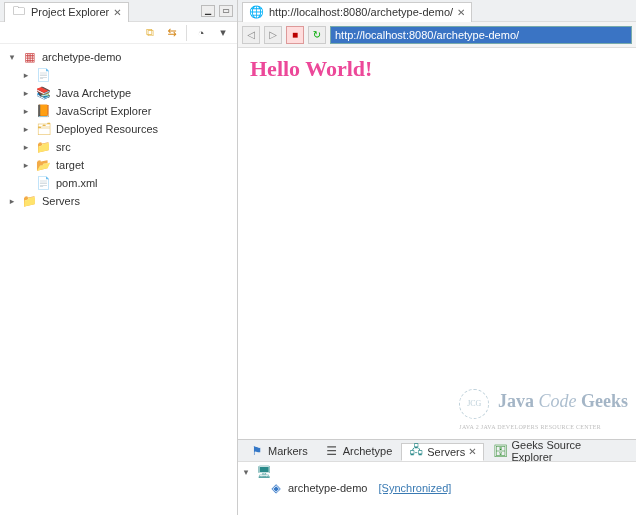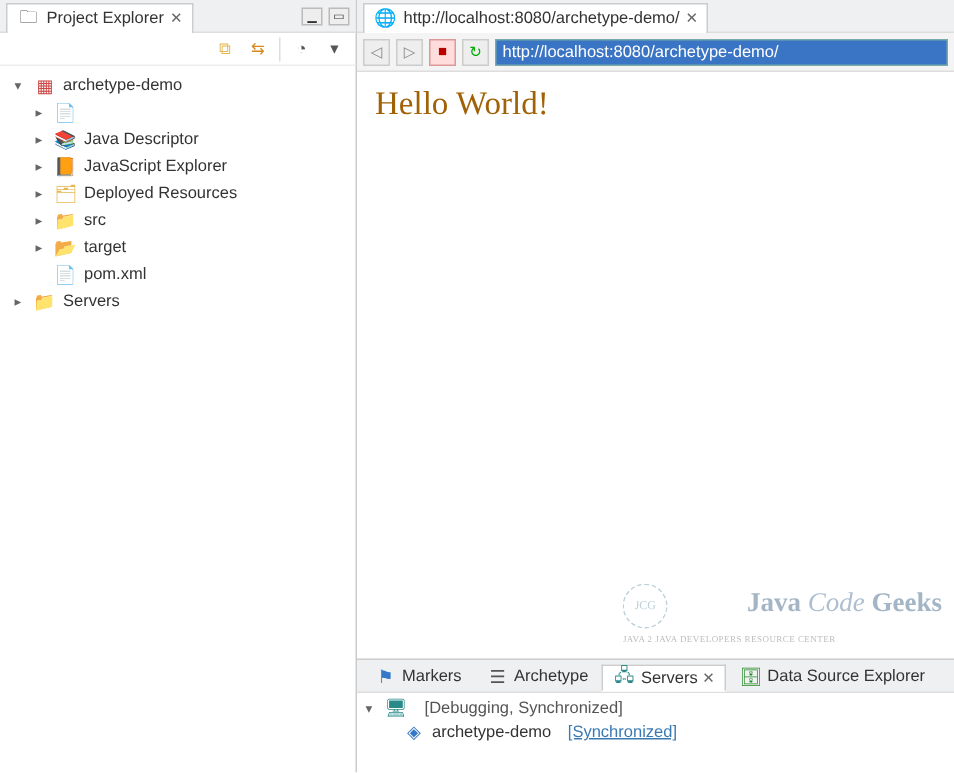--- a/index.html
+++ b/index.html
@@ -29,23 +29,23 @@
 
 
 .browser-nav { height: 26px; display:flex; align-items:center; gap:4px; padding:0 4px; border-bottom:1px solid #ddd; background:#f4f4f4;}
 .nav-btn { width:18px; height:18px; display:inline-flex; align-items:center; justify-content:center; border:1px solid #ccc; background:#eee; font-size:10px; color:#888; cursor:pointer;}
 .nav-btn.stop { color:#b00; border-color:#d99; background:#fdd;}
 .nav-btn.refresh { color:#0a0; }
 .url-input { flex:1; height:18px; border:1px solid #7aa; padding:1px 4px; font-size:11px; background:#3a74c4; color:#fff; }
 .url-input::selection { background:#fff; color:#000; }
 
 .browser-content { flex:1; position:relative; padding:8px 12px; font-family: "Times New Roman", serif; overflow:hidden; }
-.browser-content h1 { font-size:22px; font-weight:normal; color:#a16207; }
+.browser-content h1 { font-size:22px; font-weight:bold; color:#ec4899; }
 .watermark { position:absolute; right:8px; bottom:8px; opacity:0.55; font-family: Georgia, serif; text-align:left; pointer-events:none; }
-.watermark .wm-main { font-size:18px; color:#6a8aa8; font-style:italic;margin-left:44px; }
+.watermark .wm-main { font-size:18px; color:#6a8aa8; font-style:italic; }
 .watermark .wm-main b { color:#5a7a98; font-style:normal;}
 .watermark .wm-sub { font-size:6px; color:#888; letter-spacing:0.3px;}
 .wm-logo { display:inline-block; width:30px; height:30px; border:1px dashed #8ab; border-radius:50%; vertical-align:middle; margin-right:6px; font-size:8px; color:#8ab; text-align:center; line-height:28px;}
 
 
 .bottom-panel { border-top:1px solid #ccc; height:76px; display:flex; flex-direction:column; background:#f9f9f9;}
 .bottom-tabs { height:22px; display:flex; align-items:center; gap:2px; padding:0 4px; border-bottom:1px solid #ddd; background:#eef0f2;}
 .btab { display:inline-flex; align-items:center; gap:3px; padding:2px 6px; height:18px; border:1px solid transparent; cursor:pointer;}
 .btab.active { background:#fff; border:1px solid #ccc; border-bottom-color:#fff; position:relative; top:1px;}
 .bottom-body { flex:1; overflow:auto; padding:2px; background:#fff; }
@@ -92,21 +92,21 @@
         <span class="node-icon c-red">▦</span>
         <span>archetype-demo</span>
       </div>
       <div class="tree-row indent-1">
         <span class="twisty">▸</span>
         <span class="node-icon c-teal">📄</span>
       </div>
       <div class="tree-row indent-1">
         <span class="twisty">▸</span>
         <span class="node-icon c-orange">📚</span>
-        <span>Java Descriptor</span>
+        <span>Java Archetype</span>
       </div>
       <div class="tree-row indent-1">
         <span class="twisty">▸</span>
         <span class="node-icon c-orange">📙</span>
         <span>JavaScript Explorer</span>
       </div>
       <div class="tree-row indent-1">
         <span class="twisty">▸</span>
         <span class="node-icon c-folder">🗂</span>
         <span>Deployed Resources</span>
@@ -172,29 +172,28 @@
           <span class="node-icon c-dark">☰</span>
           <span>Archetype</span>
         </div>
         <div class="btab active">
           <span class="node-icon c-teal">🖧</span>
           <span>Servers</span>
           <span class="tab-close">✕</span>
         </div>
         <div class="btab">
           <span class="node-icon c-green">🗄</span>
-          <span>Data Source Explorer</span>
+          <span>Geeks Source Explorer</span>
         </div>
       </div>
       <div class="bottom-body">
         <div class="srv-row">
           <span class="twisty">▾</span>
           <span class="node-icon c-teal">🖥</span>
           &nbsp;
-          <span class="srv-status2">[Debugging, Synchronized]</span>
         </div>
         <div class="srv-row child">
           <span class="node-icon c-blue">◈</span>
           <span>archetype-demo</span>&nbsp;
           <span class="srv-status">[Synchronized]</span>
         </div>
       </div>
     </div>
   </div>
 </div>

